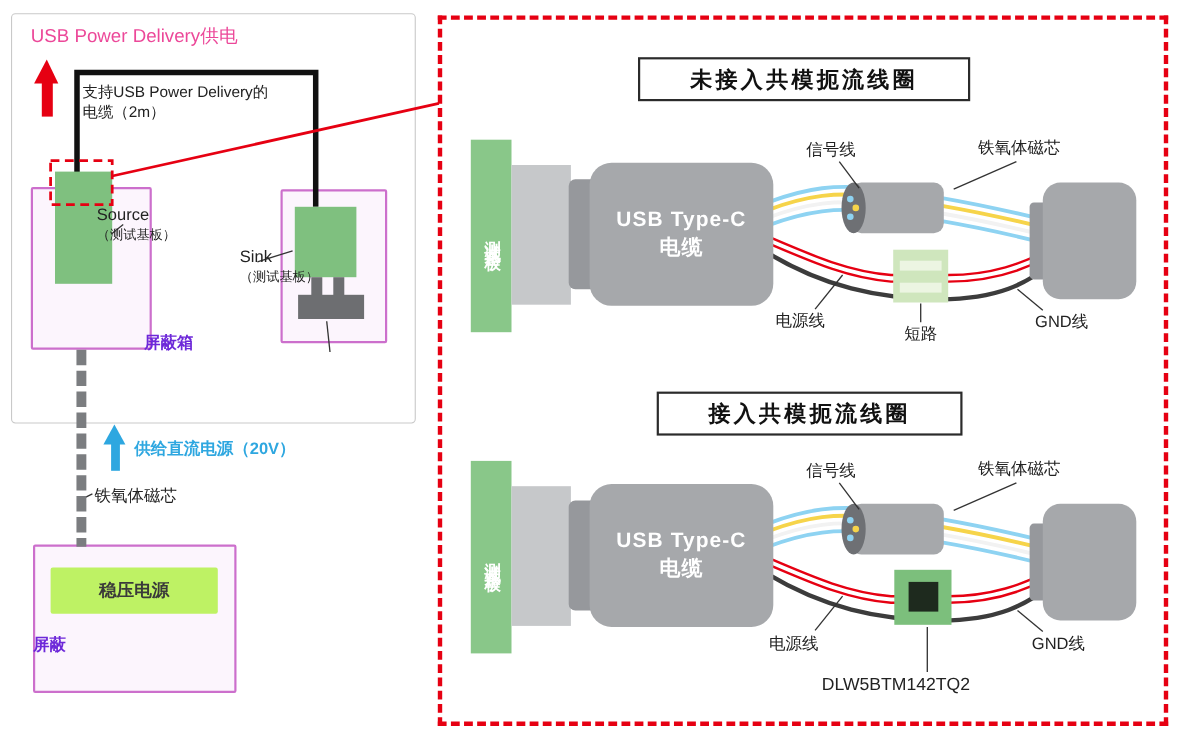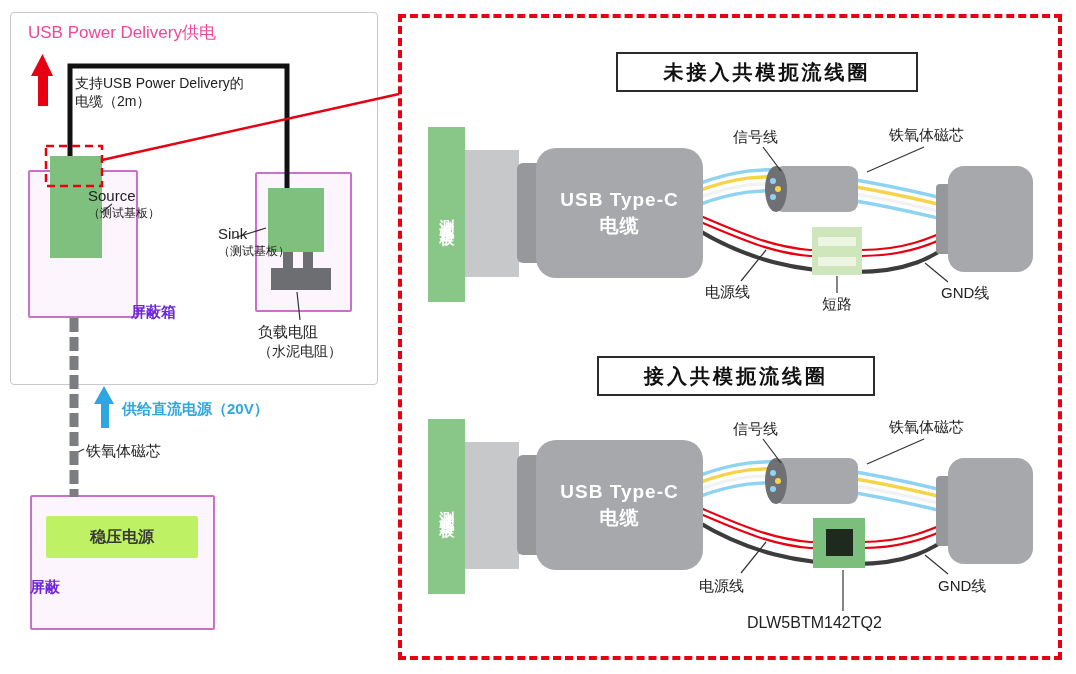--- a/index.html
+++ b/index.html
@@ -13,21 +13,21 @@
   .src-box { left:28px; top:170px; width:110px; height:148px; }
   .snk-box { left:255px; top:172px; width:97px; height:140px; }
   .psu-box { left:30px; top:495px; width:185px; height:135px; border:2px solid #cc6fcc; background:#fcf5fd; border-radius:2px; }
   .psu-inner { position:absolute; left:46px; top:516px; width:152px; height:42px; background:#bef264; border-radius:2px;
                display:flex; align-items:center; justify-content:center; font-size:16px; font-weight:bold; color:#3a3a3a; }
   .red-frame { left:398px; top:14px; width:664px; height:646px; border:4px dashed #e60012; background:#fff; }
 
   .title-box { position:absolute; height:40px; border:2px solid #2b2b2b; background:#fff;
                display:flex; align-items:center; justify-content:center;
                font-size:20px; font-weight:bold; letter-spacing:3px; color:#111; }
-  .t1 { left:616px; top:52px; width:302px; }
+  .t1 { left:580px; top:52px; width:302px; }
   .t2 { left:597px; top:356px; width:278px; }
 
   svg.draw { position:absolute; left:0; top:0; }
 
   .lbl { position:absolute; font-size:15px; line-height:1.3; white-space:nowrap; color:#222; }
   .red-t { color:#ec4899; font-weight:normal; }
   .mag-t { color:#6d28d9; font-weight:bold; }
   .blue-t { color:#2ea7e0; font-weight:bold; }
   .center { }
   .sm { font-size:12px; }
@@ -220,24 +220,20 @@
     <span class="sm">（测试基板）</span>
   </div>
 
   <div class="lbl center blk" style="left:178px; top:224px; width:84px;margin-left:40px;">
     <span>Sink</span>
     <span class="sm">（测试基板）</span>
   </div>
 
   <div class="lbl mag-t" style="left:131px; top:302px;">屏蔽箱</div>
 
-  <div class="lbl center blk" style="left:258px; top:322px; width:118px;">
-    <span>负载电阻</span>
-    <span style="font-size:14px;">（水泥电阻）</span>
-  </div>
 
   <div class="lbl blue-t" style="left:122px; top:399px;">供给直流电源（20V）</div>
 
   <div class="lbl" style="left:86px; top:441px;">铁氧体磁芯</div>
 
   <div class="lbl mag-t center" style="left:30px; top:577px; width:185px;">屏蔽</div>
 
   <div class="vboard" style="left:428px; top:127px; width:37px; height:175px;">
     <span>测试基板</span>
   </div>

